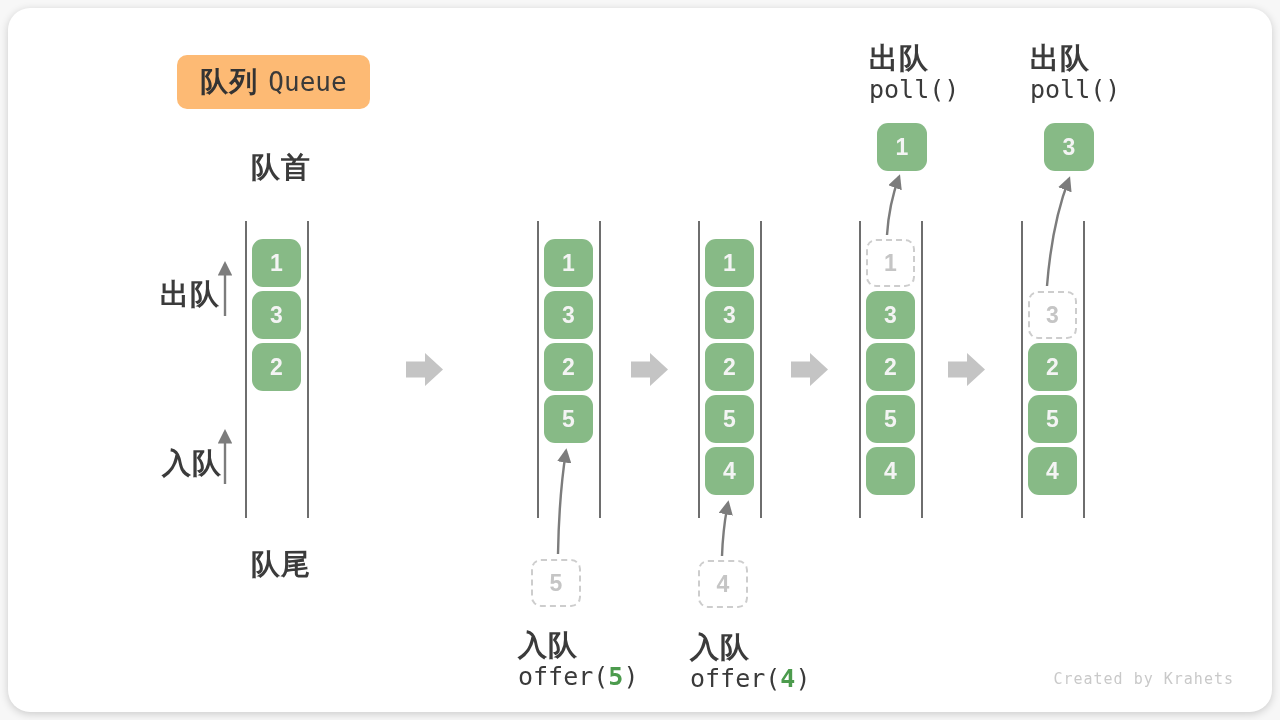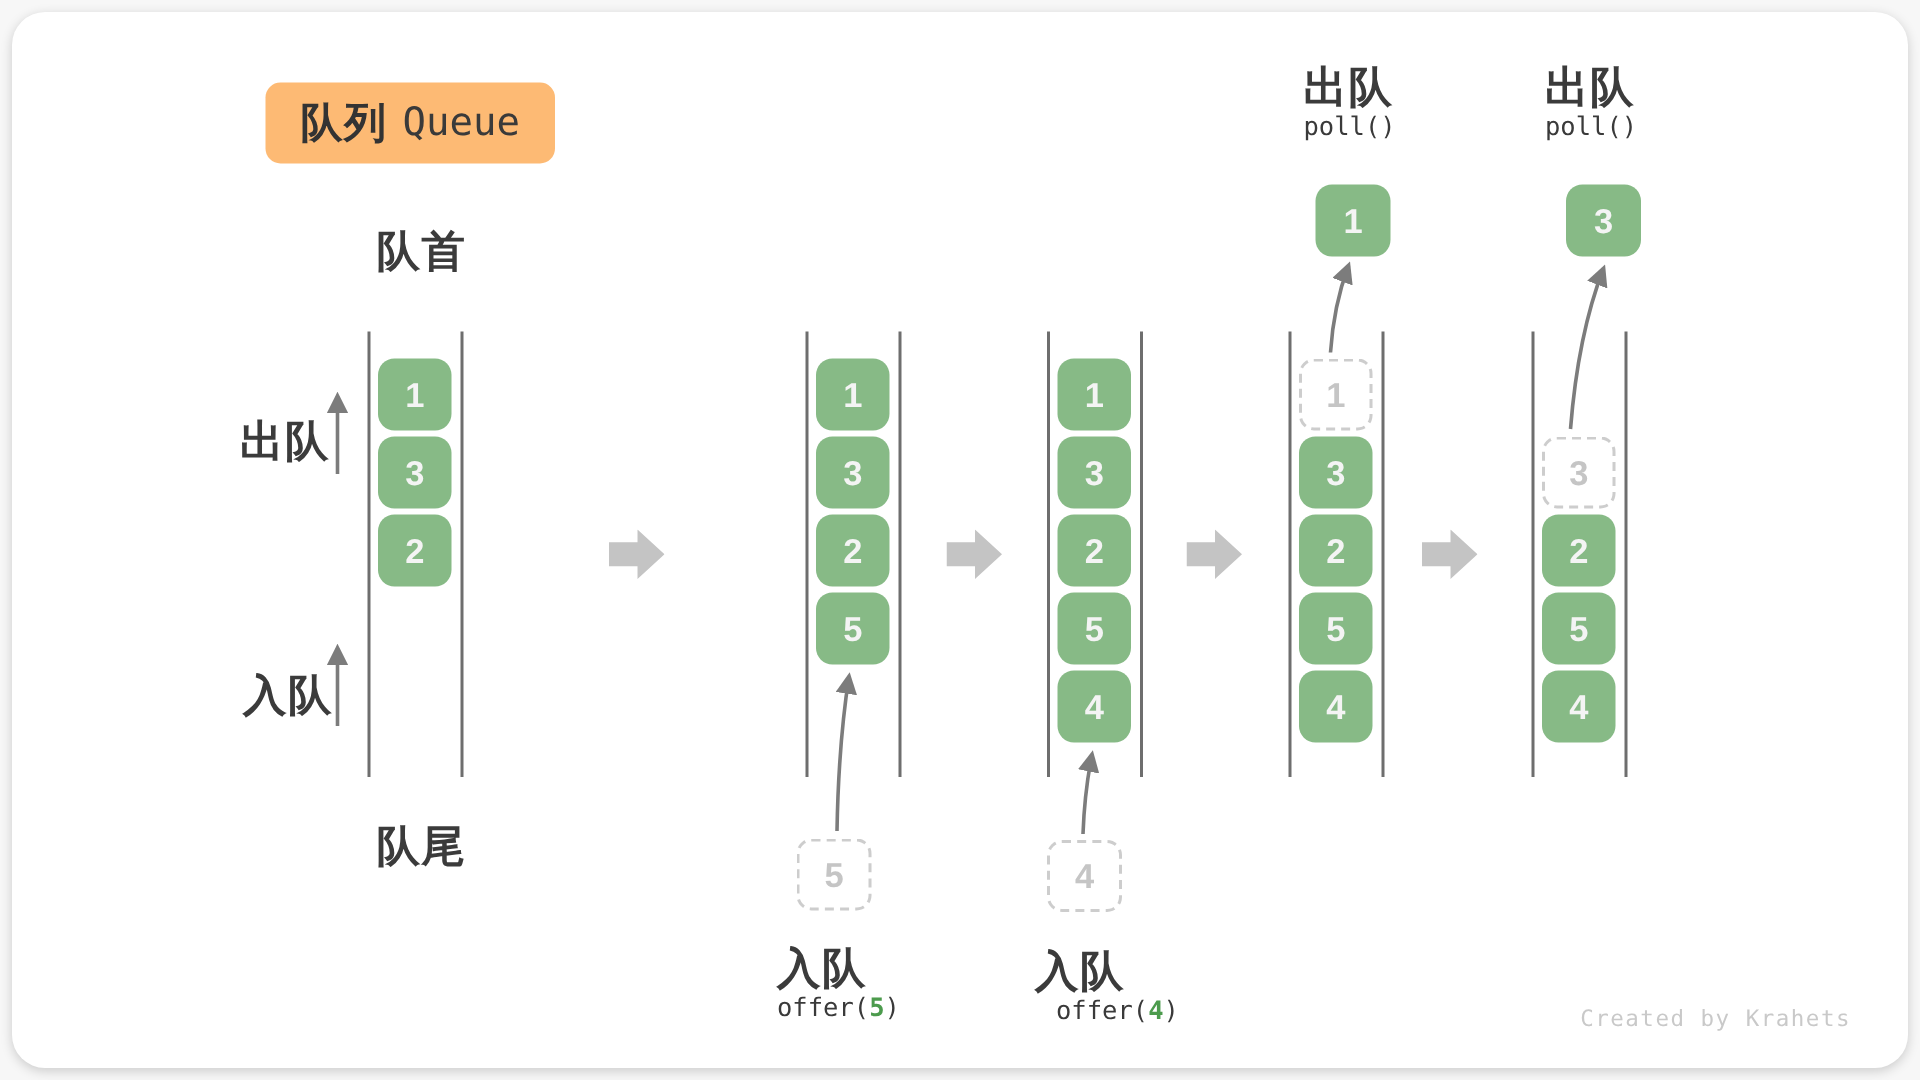--- a/index.html
+++ b/index.html
@@ -12,21 +12,21 @@
   }
   .abs { position: absolute; }
   #title-box {
     position: absolute; left: 169px; top: 47px; width: 193px; height: 54px;
     background: #fdba74; border-radius: 10px;
     display: flex; align-items: center; justify-content: center; gap: 10px;
   }
   .title-zh { font-size: 28px; font-weight: bold; color: #333333; letter-spacing: 1px; }
   .title-en { font-size: 26px; color: #3a3a3a; font-family: "DejaVu Sans Mono", "Liberation Mono", monospace; }
   .cjk-label { font-size: 29px; font-weight: bold; color: #3b3b3b; white-space: nowrap; letter-spacing: 1px; }
-  .code-text { font-size: 17px; color: #3a3a3a; font-family: "DejaVu Sans Mono", "Liberation Mono", monospace; white-space: nowrap; }
+  .code-text { font-size: 25px; color: #3a3a3a; font-family: "DejaVu Sans Mono", "Liberation Mono", monospace; white-space: nowrap; }
   .code-accent { font-weight: bold; }
   .vline { position: absolute; width: 2px; background: #6e6e6e; }
   .cell {
     position: absolute; width: 49px; height: 48px; border-radius: 11px;
     display: flex; align-items: center; justify-content: center;
     font-size: 23px; font-weight: bold;
   }
   .cell-green { background: #87ba86; color: #f4f4f4; }
   .cell-dashed { background: #ffffff; border: 2px dashed #cdcdcd; color: #c5c5c5; border-radius: 10px; }
   .big-arrow-svg { position: absolute; width: 37px; height: 33px; }
@@ -72,21 +72,21 @@
         <div class="code-text anno-label-line2" style="left: 510px; top: 654px;"><span>offer(</span><span class="code-accent" style="color: rgb(76, 155, 77);">5</span><span>)</span></div>
         <div class="vline" style="left: 690px; top: 213px; height: 297px;"></div>
         <div class="vline" style="left: 752px; top: 213px; height: 297px;"></div>
         <div class="cell cell-green" style="left: 697px; top: 231px;">1</div>
         <div class="cell cell-green" style="left: 697px; top: 283px;">3</div>
         <div class="cell cell-green" style="left: 697px; top: 335px;">2</div>
         <div class="cell cell-green" style="left: 697px; top: 387px;">5</div>
         <div class="cell cell-green" style="left: 697px; top: 439px;">4</div>
         <div class="cell cell-dashed" style="left: 690px; top: 552px; width: 50px;">4</div>
         <div class="cjk-label anno-label-line1" style="left: 682px; top: 620px;">入队</div>
-        <div class="code-text anno-label-line2" style="left: 696px; top: 656px; text-align: right;"><span>offer(</span><span class="code-accent" style="color: rgb(76, 155, 77);">4</span><span>)</span></div>
+        <div class="code-text anno-label-line2" style="left: 682px; top: 656px; text-align: right;"><span>offer(</span><span class="code-accent" style="color: rgb(76, 155, 77);">4</span><span>)</span></div>
         <div class="vline" style="left: 851px; top: 213px; height: 297px;"></div>
         <div class="vline" style="left: 913px; top: 213px; height: 297px;"></div>
         <div class="cell cell-dashed" style="left: 858px; top: 231px;">1</div>
         <div class="cell cell-green" style="left: 858px; top: 283px;">3</div>
         <div class="cell cell-green" style="left: 858px; top: 335px;">2</div>
         <div class="cell cell-green" style="left: 858px; top: 387px;">5</div>
         <div class="cell cell-green" style="left: 858px; top: 439px;">4</div>
         <div class="cell cell-green" style="left: 869px; top: 115px; width: 50px;">1</div>
         <div class="cjk-label anno-label-line1" style="left: 861px; top: 31px;">出队</div>
         <div class="code-text anno-label-line2" style="left: 861px; top: 67px;"><span>poll()</span></div>

